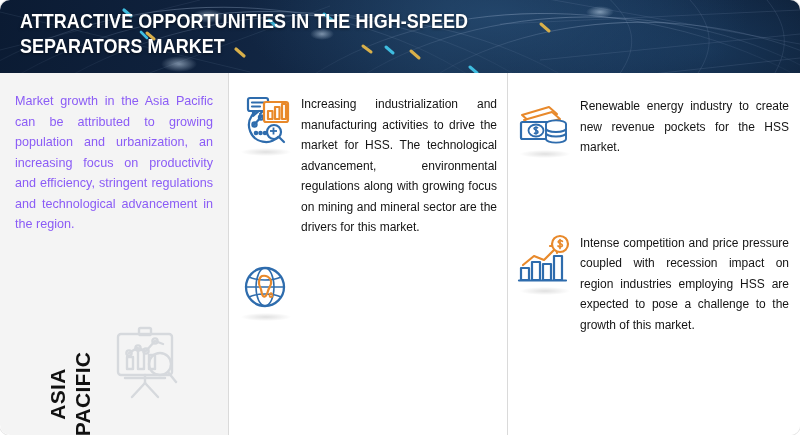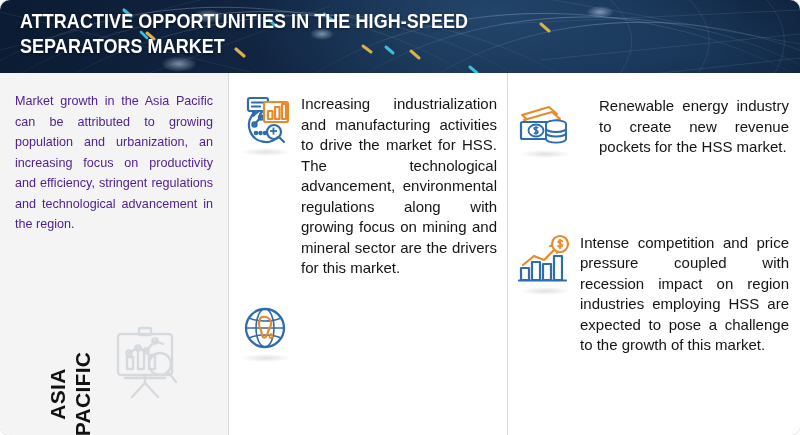--- a/index.html
+++ b/index.html
@@ -71,21 +71,21 @@
     width: 228px;
     height: 362px;
     background: #f4f4f4;
     border-bottom-left-radius: 10px;
     flex: 0 0 228px;
     padding: 18px 15px 0 15px;
   }
   .region-text {
     font-size: 12.6px;
     line-height: 20.5px;
-    color: #4c1d95;
+    color: #8b5cf6;
     text-align: justify;
     text-justify: inter-word;
   }
   .region-bottom {
     position: absolute;
     left: 0;
     bottom: 6px;
     width: 228px;
     height: 120px;
     display: flex;
@@ -122,21 +122,21 @@
   .col-mid { width: 279px; flex: 0 0 279px; border-left: 1px solid #dadada; }
   .col-right { width: 292px; flex: 0 0 292px; border-left: 1px solid #dadada; }
 
   .card {
     display: flex;
     align-items: flex-start;
     padding: 0 10px 0 8px;
   }
   .card-mid-1 { margin-top: 6px; }
   .card-mid-2 { margin-top: 20px; }
-  .card-right-1 { margin-top: 8px; gap: 19px; }
+  .card-right-1 { margin-top: 8px; }
   .card-right-2 { margin-top: 74px; }
 
   .card-icon {
     flex: 0 0 58px;
     width: 58px;
     height: 58px;
     position: relative;
     margin-right: 6px;
     margin-top: 2px;
   }
@@ -144,21 +144,21 @@
     position: absolute;
     left: 4px;
     bottom: -3px;
     width: 50px;
     height: 8px;
     border-radius: 50%;
     background: radial-gradient(ellipse at center, rgba(0,0,0,0.12) 0%, rgba(0,0,0,0) 72%);
   }
   .card-text {
     flex: 1 1 auto;
-    font-size: 15px;
+    font-size: 12px;
     line-height: 20.5px;
     color: #141414;
     text-align: justify;
     text-justify: inter-word;
     padding-top: 1px;
   }
 </style>
 </head>
 <body>
 

